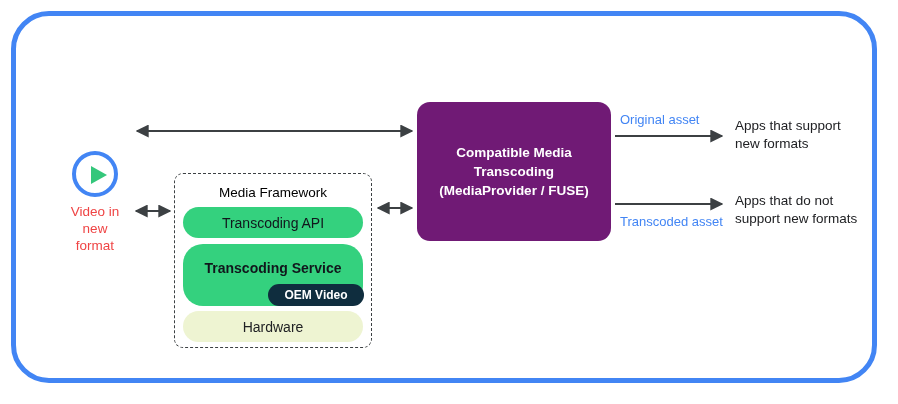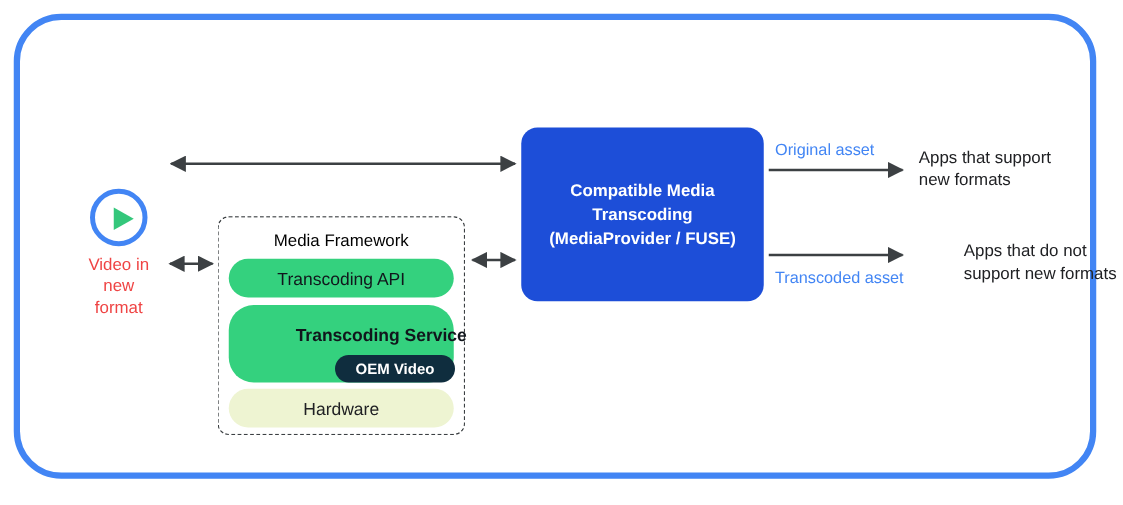--- a/index.html
+++ b/index.html
@@ -110,21 +110,20 @@
     font-size: 14px;
     font-weight: bold;
     color: #11161c;
   }
   #transcoding-service .svc-label {
     position: absolute;
     left: 0;
     top: 16px;
     width: 180px;
     text-align: center;
-    padding-left: 32px;
   }
   #oem-plugin {
     position: absolute;
     left: 268px;
     top: 284px;
     width: 96px;
     height: 22px;
     background: #0f2d3e;
     border-radius: 11px;
     display: flex;
@@ -144,21 +143,21 @@
     font-size: 14px;
     color: #202124;
   }
   
   #cmt-box {
     position: absolute;
     left: 417px;
     top: 102px;
     width: 194px;
     height: 139px;
-    background: #1d4ed8;
+    background: #701a75;
     border-radius: 13px;
     display: flex;
     align-items: center;
     justify-content: center;
     text-align: center;
     color: #ffffff;
     font-size: 13.5px;
     font-weight: bold;
     line-height: 19px;
     white-space: pre-line;
@@ -182,21 +181,21 @@
   #original-asset-label { left: 620px; top: 112px; }
   #transcoded-asset-label { left: 620px; top: 214px; }
   .apps-label {
     position: absolute;
     font-size: 13.5px;
     line-height: 18px;
     color: #202124;
     white-space: pre-line;
   }
   #apps-support-label { left: 735px; top: 117px; }
-  #apps-nosupport-label { left: 735px; top: 192px; margin-left: 36px; }
+  #apps-nosupport-label { left: 735px; top: 192px; }
 </style>
 </head>
 <body>
 
 <div id="canvas">
 
   <div id="outer-frame"></div>
 
   <div id="play-badge">
     <div class="tri"></div>

